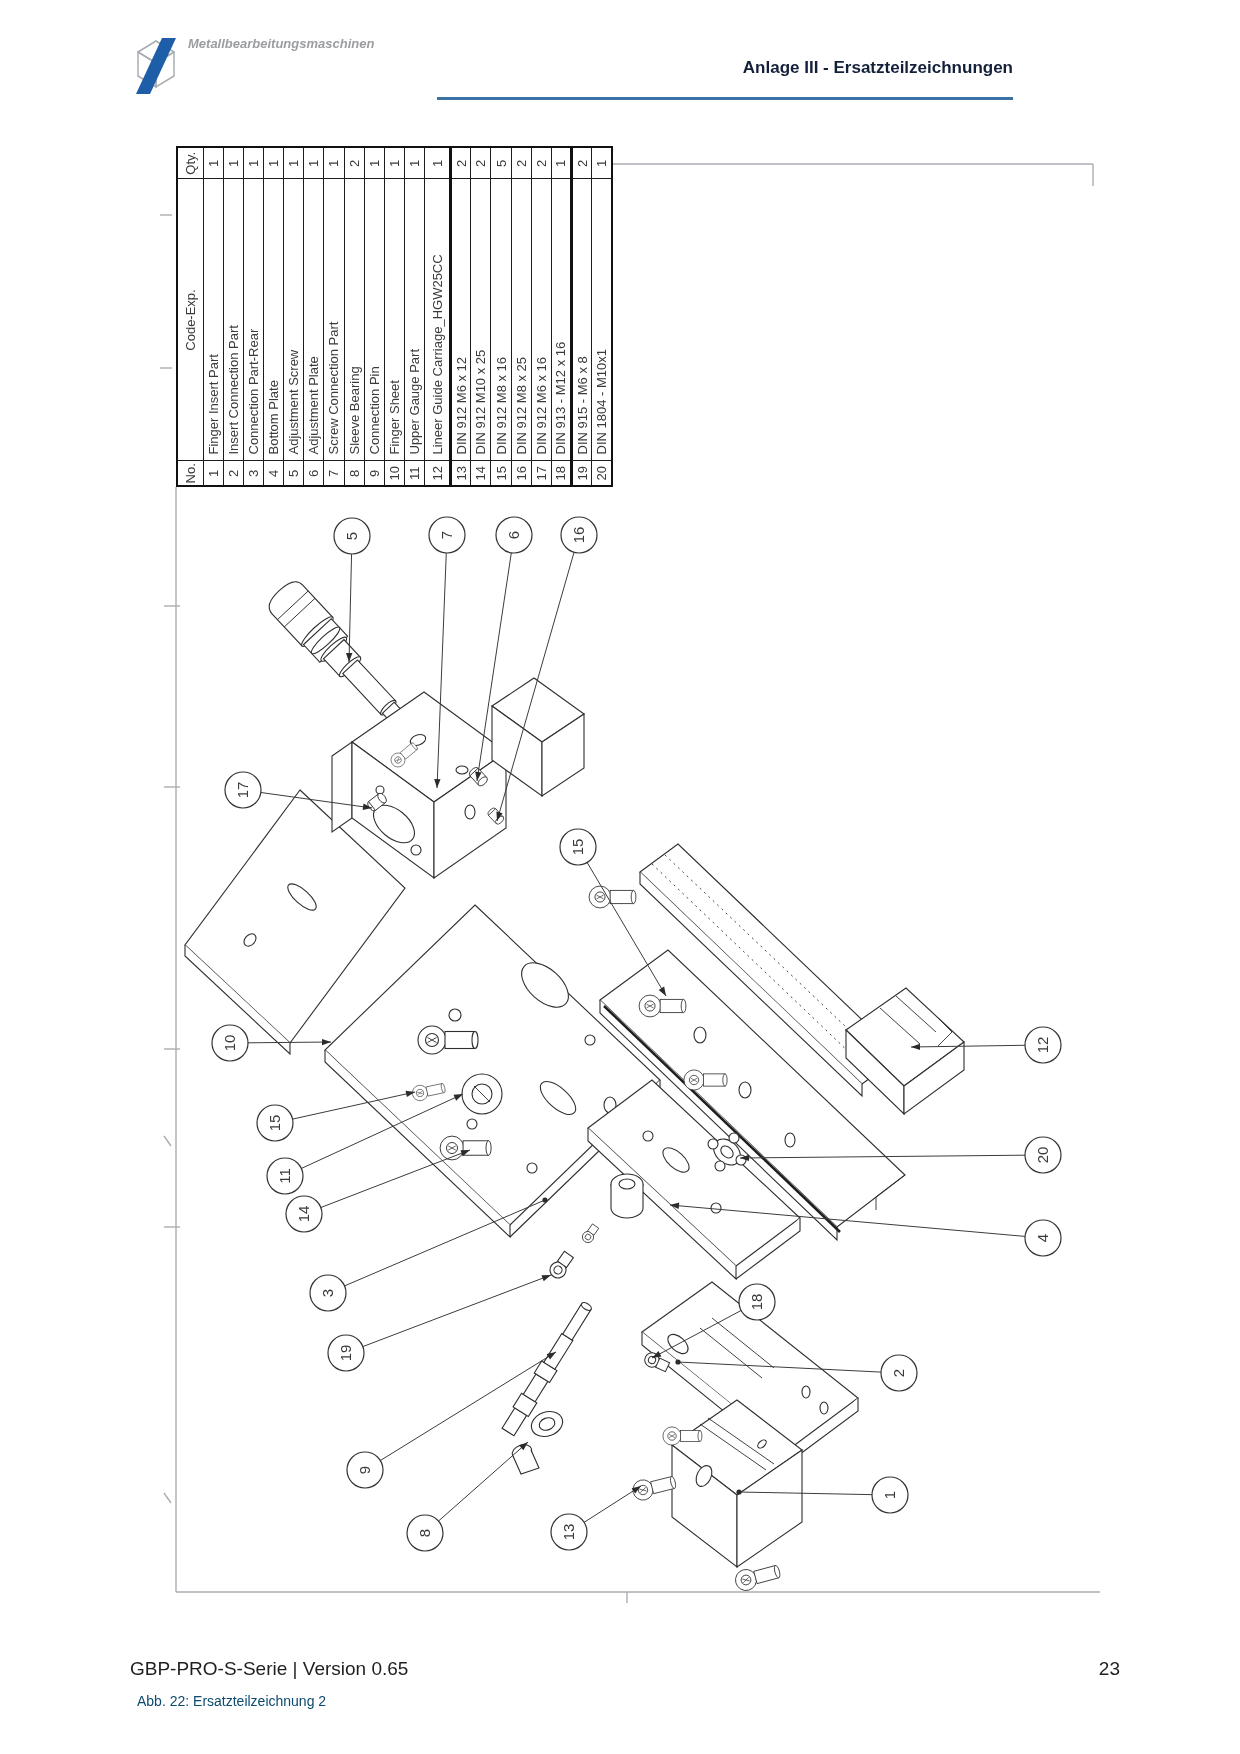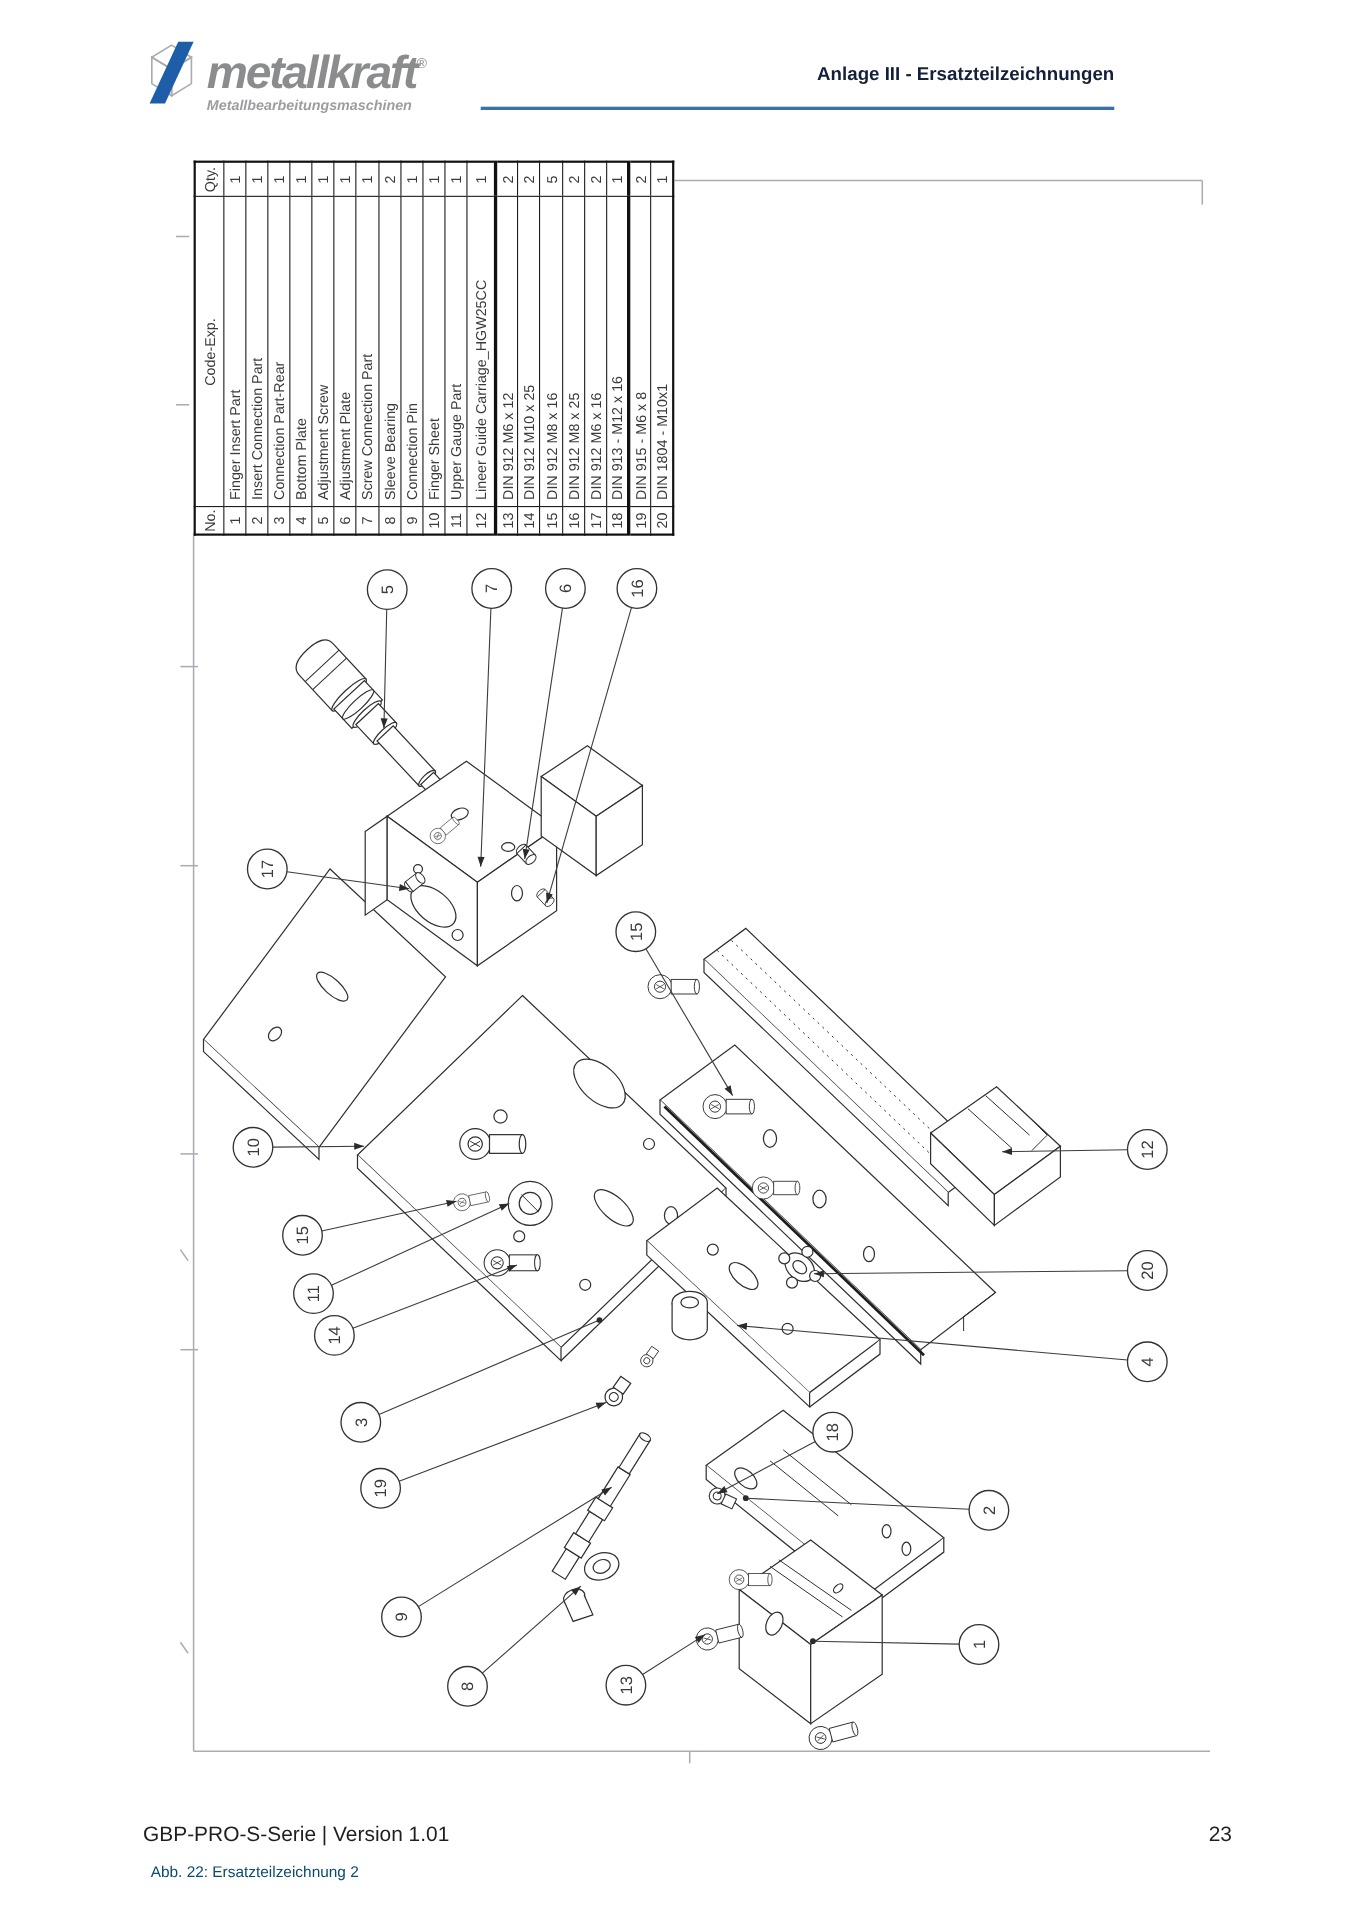--- a/index.html
+++ b/index.html
@@ -65,21 +65,20 @@
 
 <div class="header">
   <div class="logo">
     <svg class="logo-mark" viewBox="0 0 56 60">
       <polygon points="10,16 28,5 46,16 28,27" fill="none" stroke="#a9adb2" stroke-width="1.5"></polygon>
       <polygon points="10,16 10,40 28,51 28,27" fill="none" stroke="#a9adb2" stroke-width="1.5"></polygon>
       <polygon points="28,27 46,16 46,40 28,51" fill="none" stroke="#a9adb2" stroke-width="1.5"></polygon>
       <polygon points="34,2 48,2 22,58 8,58" fill="#1e5da8"></polygon>
     </svg>
     <div class="logo-textcol">
-      <div class="logo-word"><span>metallkraft</span><sup>®</sup></div>
       <div class="logo-tagline">Metallbearbeitungsmaschinen</div>
     </div>
   </div>
   <div class="page-title">Anlage III - Ersatzteilzeichnungen</div>
   <div class="title-rule"></div>
 </div>
 
 <div class="table-wrap">
   <div class="table-rot">
     <table class="parts" id="parts-table">
@@ -523,14 +522,14 @@
       <g>
         <line x1="584.1685326766185" y1="1522.3089930121605" x2="641" y2="1486" class="leader"></line>
         <polygon points="641,1486 635.1385793484178,1493.5421315253186 631.6928879749637,1488.148875462521" class="leader-head"></polygon>
         <circle cx="569" cy="1532" r="18" class="balloon-circ"></circle>
         <text transform="translate(569 1532) rotate(-90)" text-anchor="middle" dy="0.35em" class="balloon-txt">13</text>
       </g>
     </g>
 </svg>
 
 <div class="caption">Abb. 22: Ersatzteilzeichnung 2</div>
-<div class="footer-left">GBP-PRO-S-Serie | Version 1.01</div>
+<div class="footer-left">GBP-PRO-S-Serie | Version 0.65</div>
 <div class="footer-page">23</div>
 
 </body></html>

